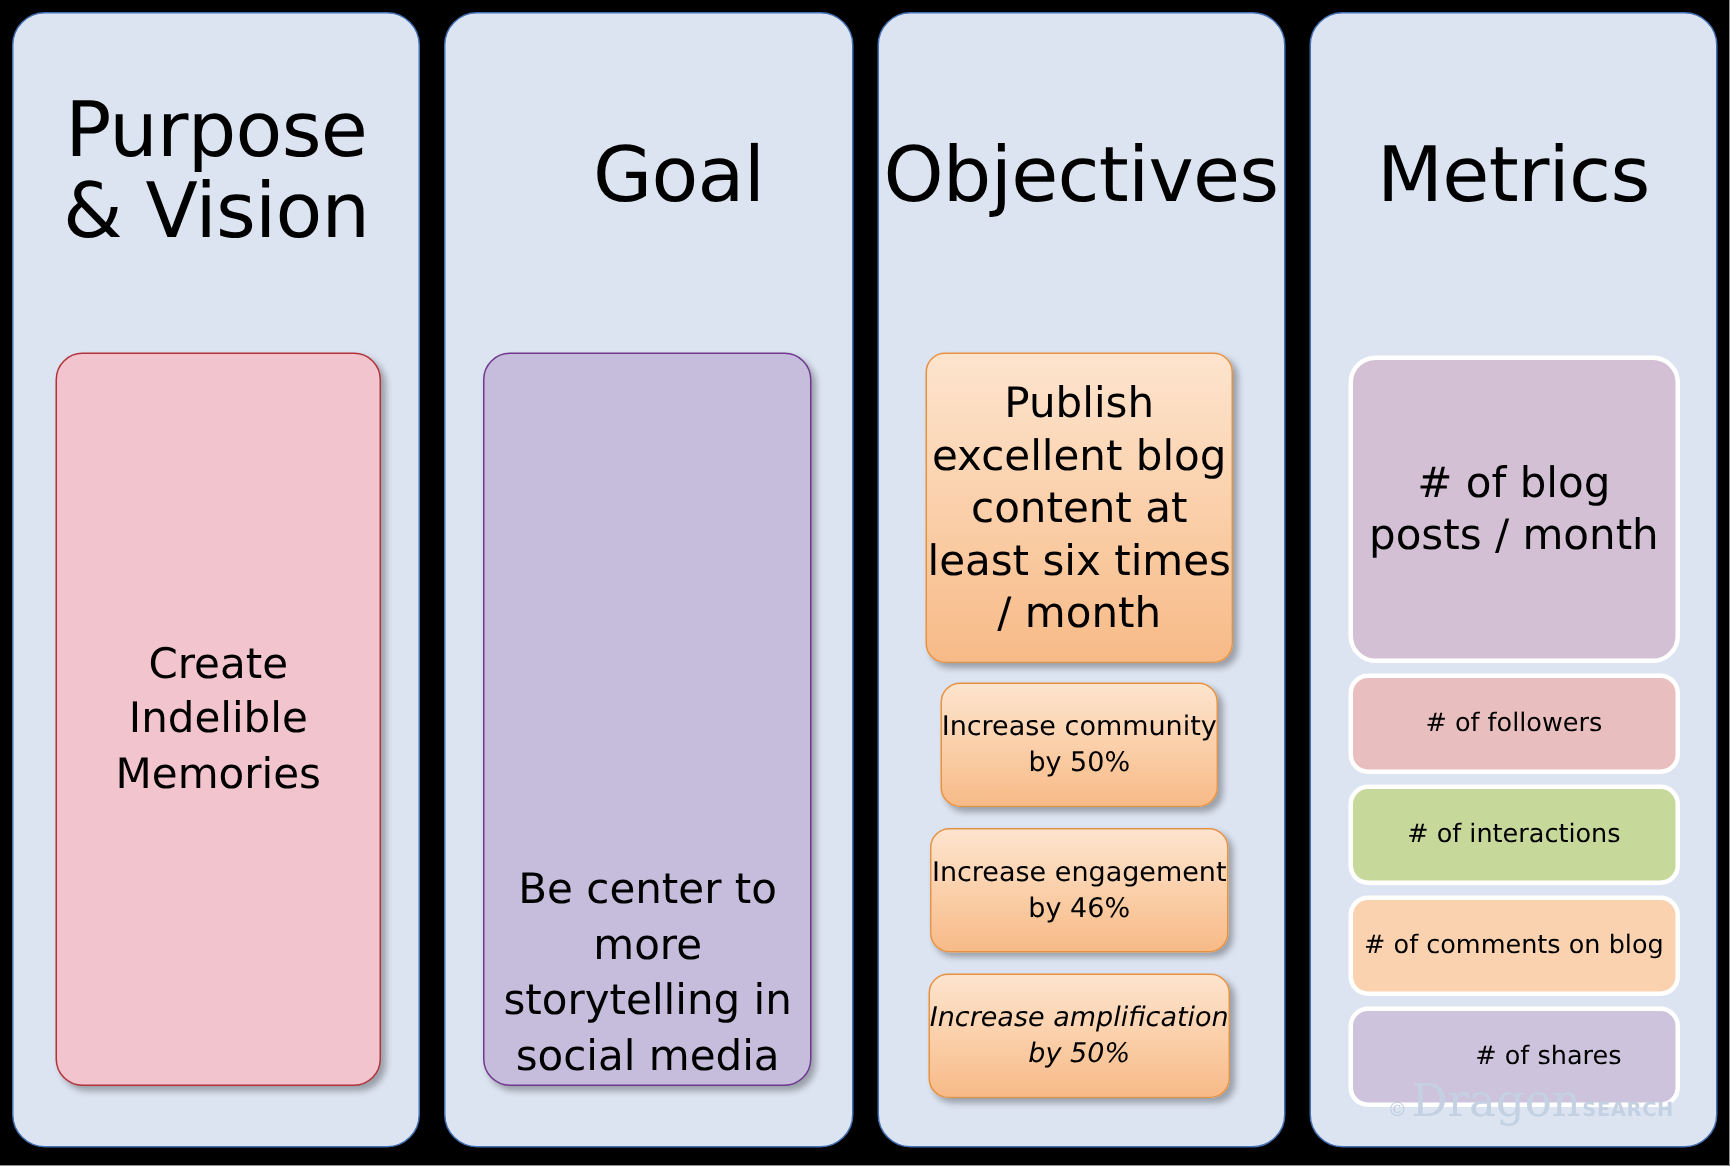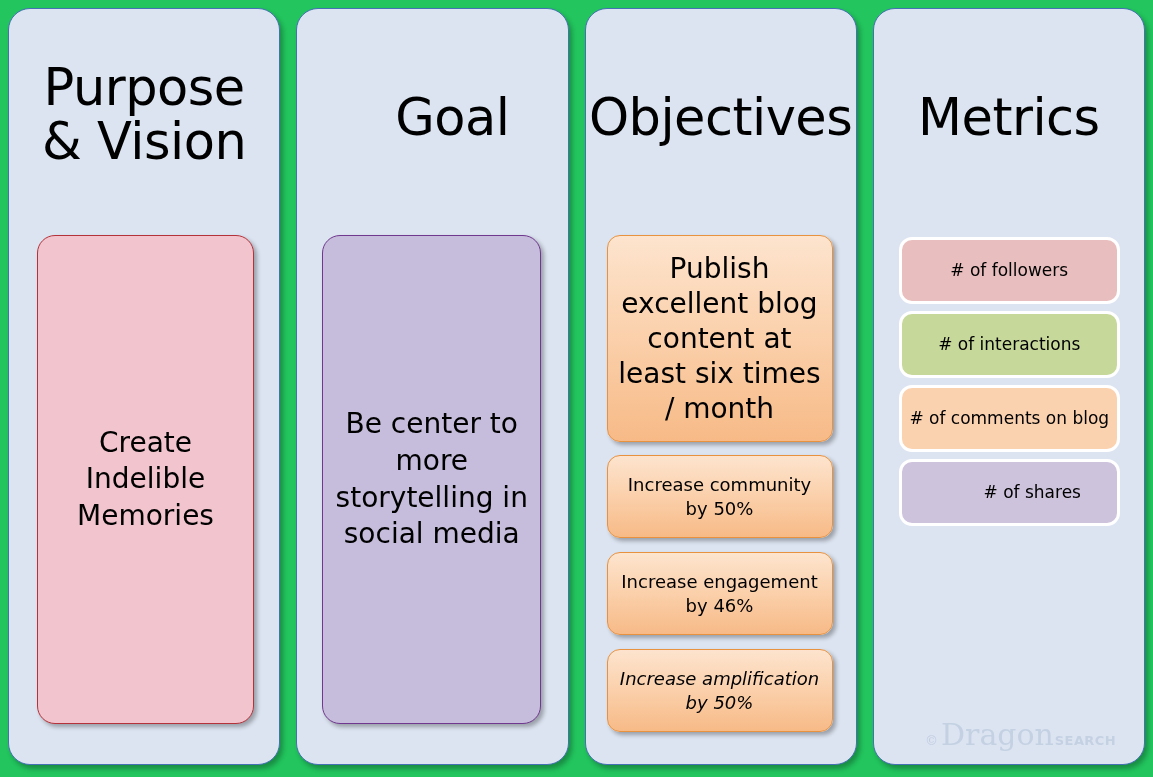--- a/index.html
+++ b/index.html
@@ -15,21 +15,21 @@
     position: relative;
   }
 
   #board {
     position: absolute;
     left: 0; top: 0;
     width: 1153px;
     height: 777px;
     display: flex;
     flex-direction: row;
-    background: #22c55e;
+    background: #000000;
   }
 
   
   .column {
     position: relative;
     margin: 8px 8px 12px 8px;
     background: #dce4f1;
     border: 1px solid #4471b4;
     border-radius: 22px;
     box-shadow: 3px 4px 5px rgba(0,0,0,0.28);
@@ -87,39 +87,40 @@
     left: 25px;
     top: 226px;
     width: 219px;
     height: 489px;
     background: #c6bcdb;
     border: 1.5px solid #70398f;
     border-radius: 18px;
     box-shadow: 3px 3px 4px rgba(0,0,0,0.30);
     box-sizing: border-box;
     display: flex;
-    align-items: center;
+    align-items: flex-end;
     justify-content: center;
     text-align: center;
   }
   .card-goal .card-text {
     font-size: 28px;
     line-height: 1.32;
     color: #000;
     white-space: pre-line;
   }
 
   
   .obj-stack {
     position: absolute;
     left: 21px;
     top: 226px;
     width: 226px;
     display: flex;
     flex-direction: column;
+    align-items: center;
   }
   .obj-card {
     background: linear-gradient(to bottom, #fde4ce 0%, #fbd2ae 45%, #f7ba87 100%);
     border: 1.2px solid #e8913f;
     border-radius: 13px;
     box-shadow: 3px 3px 4px rgba(0,0,0,0.30);
     box-sizing: border-box;
     display: flex;
     align-items: center;
     justify-content: center;
@@ -247,20 +248,22 @@
       <div class="obj-card small">Increase engagement
 by 46%</div>
       <div class="obj-card small">Increase amplification
 by 50%</div>
     </div>
   </div>
 
   <div class="column col-metrics">
     <div class="col-title">Metrics</div>
     <div class="met-stack">
+      <div class="met-card primary" style="background:#d3c0d4;"># of blog
+posts / month</div>
       <div class="met-card small" style="background:#e8bfbe;"># of followers</div>
       <div class="met-card small" style="background:#c7d89b;"># of interactions</div>
       <div class="met-card small" style="background:#fbd2b0;"># of comments on blog</div>
       <div class="met-card small" style="background:#cdc3dc;padding-left:46px;"># of shares</div>
     </div>
 
     <div class="watermark">
       <span class="wm-copy">©</span>
       <span class="wm-dragon">Dragon</span>
       <span class="wm-search">SEARCH</span>

